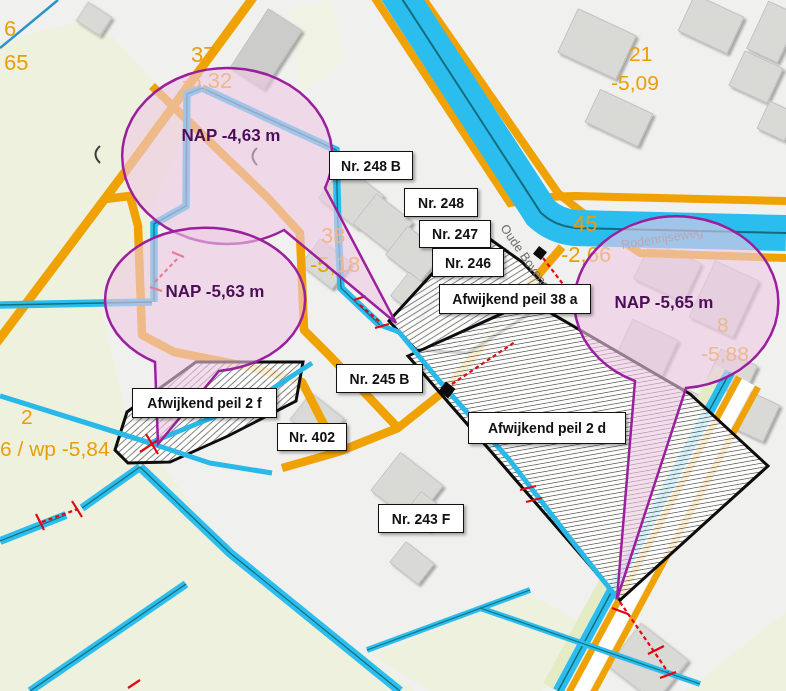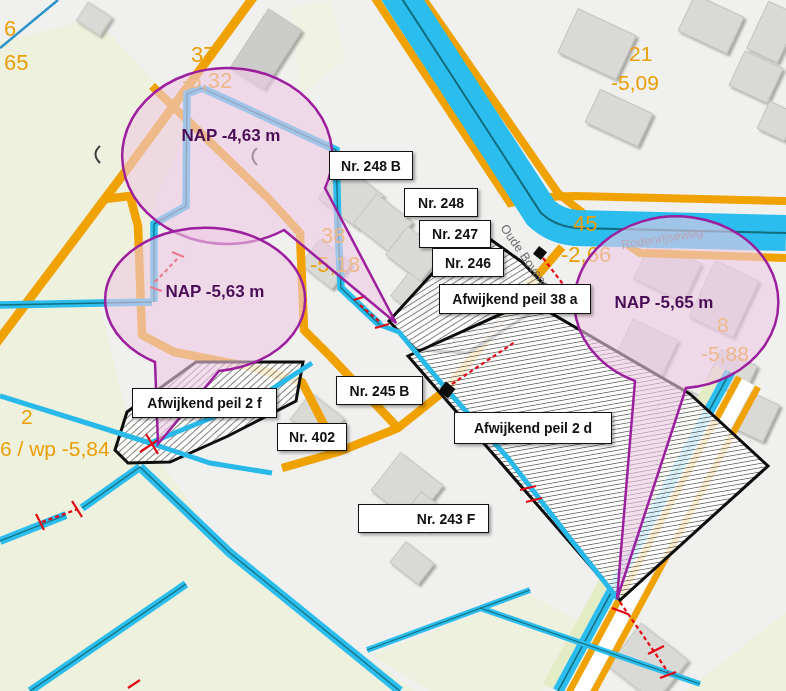--- a/index.html
+++ b/index.html
@@ -190,18 +190,18 @@
     <text class="balloon-txt" x="215" y="297">NAP -5,63 m</text>
     <text class="balloon-txt" x="664" y="308">NAP -5,65 m</text>
   </g>
 </svg>
 
 <div class="mapbox" style="left:329px;top:151px;width:82px;height:27px;">Nr. 248 B</div>
 <div class="mapbox" style="left:384px;top:188px;width:72px;height:27px;margin-left:20px;">Nr. 248</div>
 <div class="mapbox" style="left:419px;top:220px;width:70px;height:26px;">Nr. 247</div>
 <div class="mapbox" style="left:432px;top:248px;width:70px;height:27px;">Nr. 246</div>
 <div class="mapbox bold" style="left:395px;top:284px;width:150px;height:28px;margin-left:44px;">Afwijkend peil 38 a</div>
-<div class="mapbox" style="left:336px;top:376px;width:85px;height:27px;">Nr. 245 B</div>
+<div class="mapbox" style="left:336px;top:364px;width:85px;height:27px;">Nr. 245 B</div>
 <div class="mapbox" style="left:277px;top:423px;width:68px;height:26px;">Nr. 402</div>
 <div class="mapbox bold" style="left:132px;top:388px;width:143px;height:28px;text-align:center;">Afwijkend peil 2 f</div>
-<div class="mapbox bold" style="left:454px;top:412px;width:156px;height:30px;">Afwijkend peil 2 d</div>
-<div class="mapbox" style="left:358px;top:504px;width:84px;height:27px;padding-left:45px;">Nr. 243 F</div>
+<div class="mapbox bold" style="left:468px;top:412px;width:156px;height:30px;">Afwijkend peil 2 d</div>
+<div class="mapbox" style="left:378px;top:504px;width:84px;height:27px;">Nr. 243 F</div>
 </div>
 
 </body></html>

